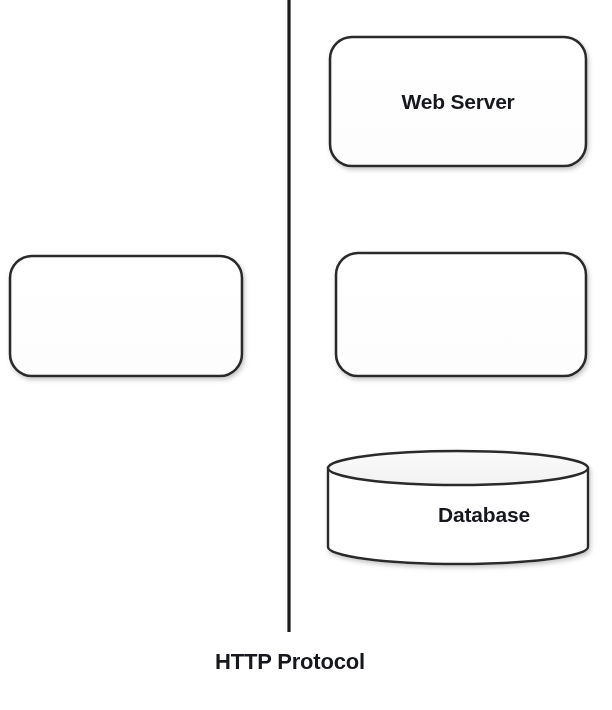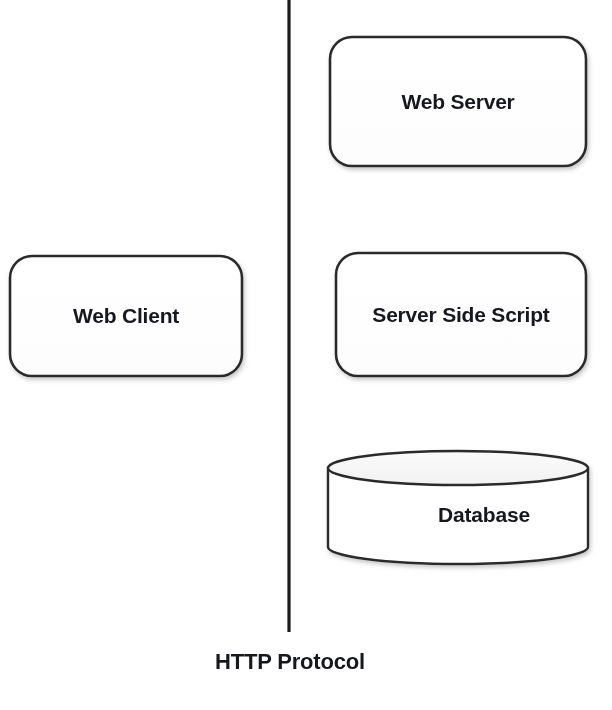--- a/index.html
+++ b/index.html
@@ -120,21 +120,19 @@
     </g>
   </svg>
 
   <div class="node-hit" style="left:330px; top:37px; width:256px; height:129px;"></div>
   <div class="node-hit" style="left:10px; top:256px; width:232px; height:120px;"></div>
   <div class="node-hit" style="left:336px; top:253px; width:250px; height:123px;"></div>
   <div class="node-hit" style="left:328px; top:451px; width:260px; height:113px;"></div>
 
   <div class="node-label box-label" style="left:330px; top:37px; width:256px; height:129px;">Web Server</div>
 
-  <div class="node-label box-label" style="left:10px; top:256px; width:232px; height:120px;">Web Client</div>
 
-  <div class="node-label box-label" style="left:336px; top:253px; width:250px; height:123px;">Server Side Script</div>
 
   <div class="node-label db-label" style="left:328px; top:480px; width:312px; height:70px;">Database</div>
 
   <div class="node-label axis-label" style="left:190px; top:645px; width:200px; height:34px;">HTTP Protocol</div>
 
 </div>
 
 </body></html>

